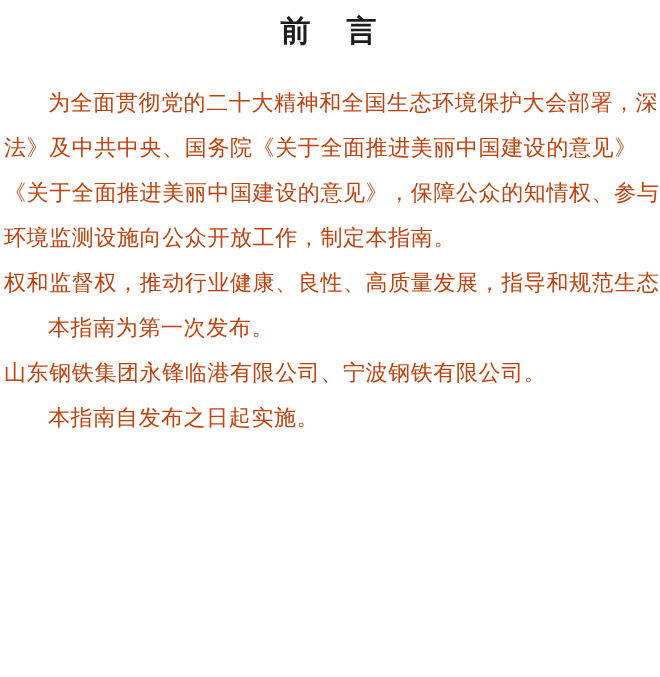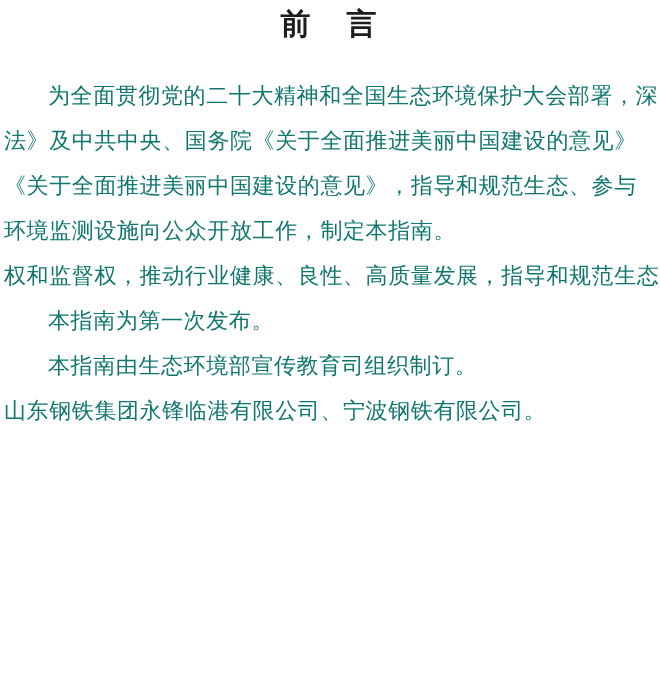--- a/index.html
+++ b/index.html
@@ -15,53 +15,53 @@
     color: #333333;
   }
   .page {
     width: 660px;
     height: 677px;
     background: #ffffff;
     box-sizing: border-box;
   }
   .doc-title {
     margin: 0;
-    padding-top: 6px;
+    padding-top: 13px;
     text-align: center;
     font-family: "DejaVu Sans", "Liberation Sans", sans-serif;
     font-size: 30px;
     line-height: 36px;
     font-weight: bold;
     color: #1c1c1c;
     letter-spacing: 3px;
   }
   .content {
     padding: 31px 0 0 4px;
     font-size: 22px;
     line-height: 45px;
     letter-spacing: 0.6px;
-    color: #0f766e;
+    color: #c2410c;
   }
   .line {
     height: 45px;
     white-space: nowrap;
     overflow: hidden;
   }
   .line.indent {
     text-indent: 44px;
   }
 </style>
 </head>
 <body>
 
 <div class="page">
   <h1 class="doc-title">前　言</h1>
   <div class="content">
     <div class="line indent">为全面贯彻党的二十大精神和全国生态环境保护大会部署，深</div>
     <div class="line">法》及中共中央、国务院《关于全面推进美丽中国建设的意见》</div>
-    <div class="line">《关于全面推进美丽中国建设的意见》，指导和规范生态、参与</div>
+    <div class="line">《关于全面推进美丽中国建设的意见》，保障公众的知情权、参与</div>
     <div class="line">环境监测设施向公众开放工作，制定本指南。</div>
     <div class="line">权和监督权，推动行业健康、良性、高质量发展，指导和规范生态</div>
     <div class="line indent">本指南为第一次发布。</div>
-    <div class="line indent">本指南由生态环境部宣传教育司组织制订。</div>
     <div class="line">山东钢铁集团永锋临港有限公司、宁波钢铁有限公司。</div>
+    <div class="line indent">本指南自发布之日起实施。</div>
   </div>
 </div>
 
 </body></html>

